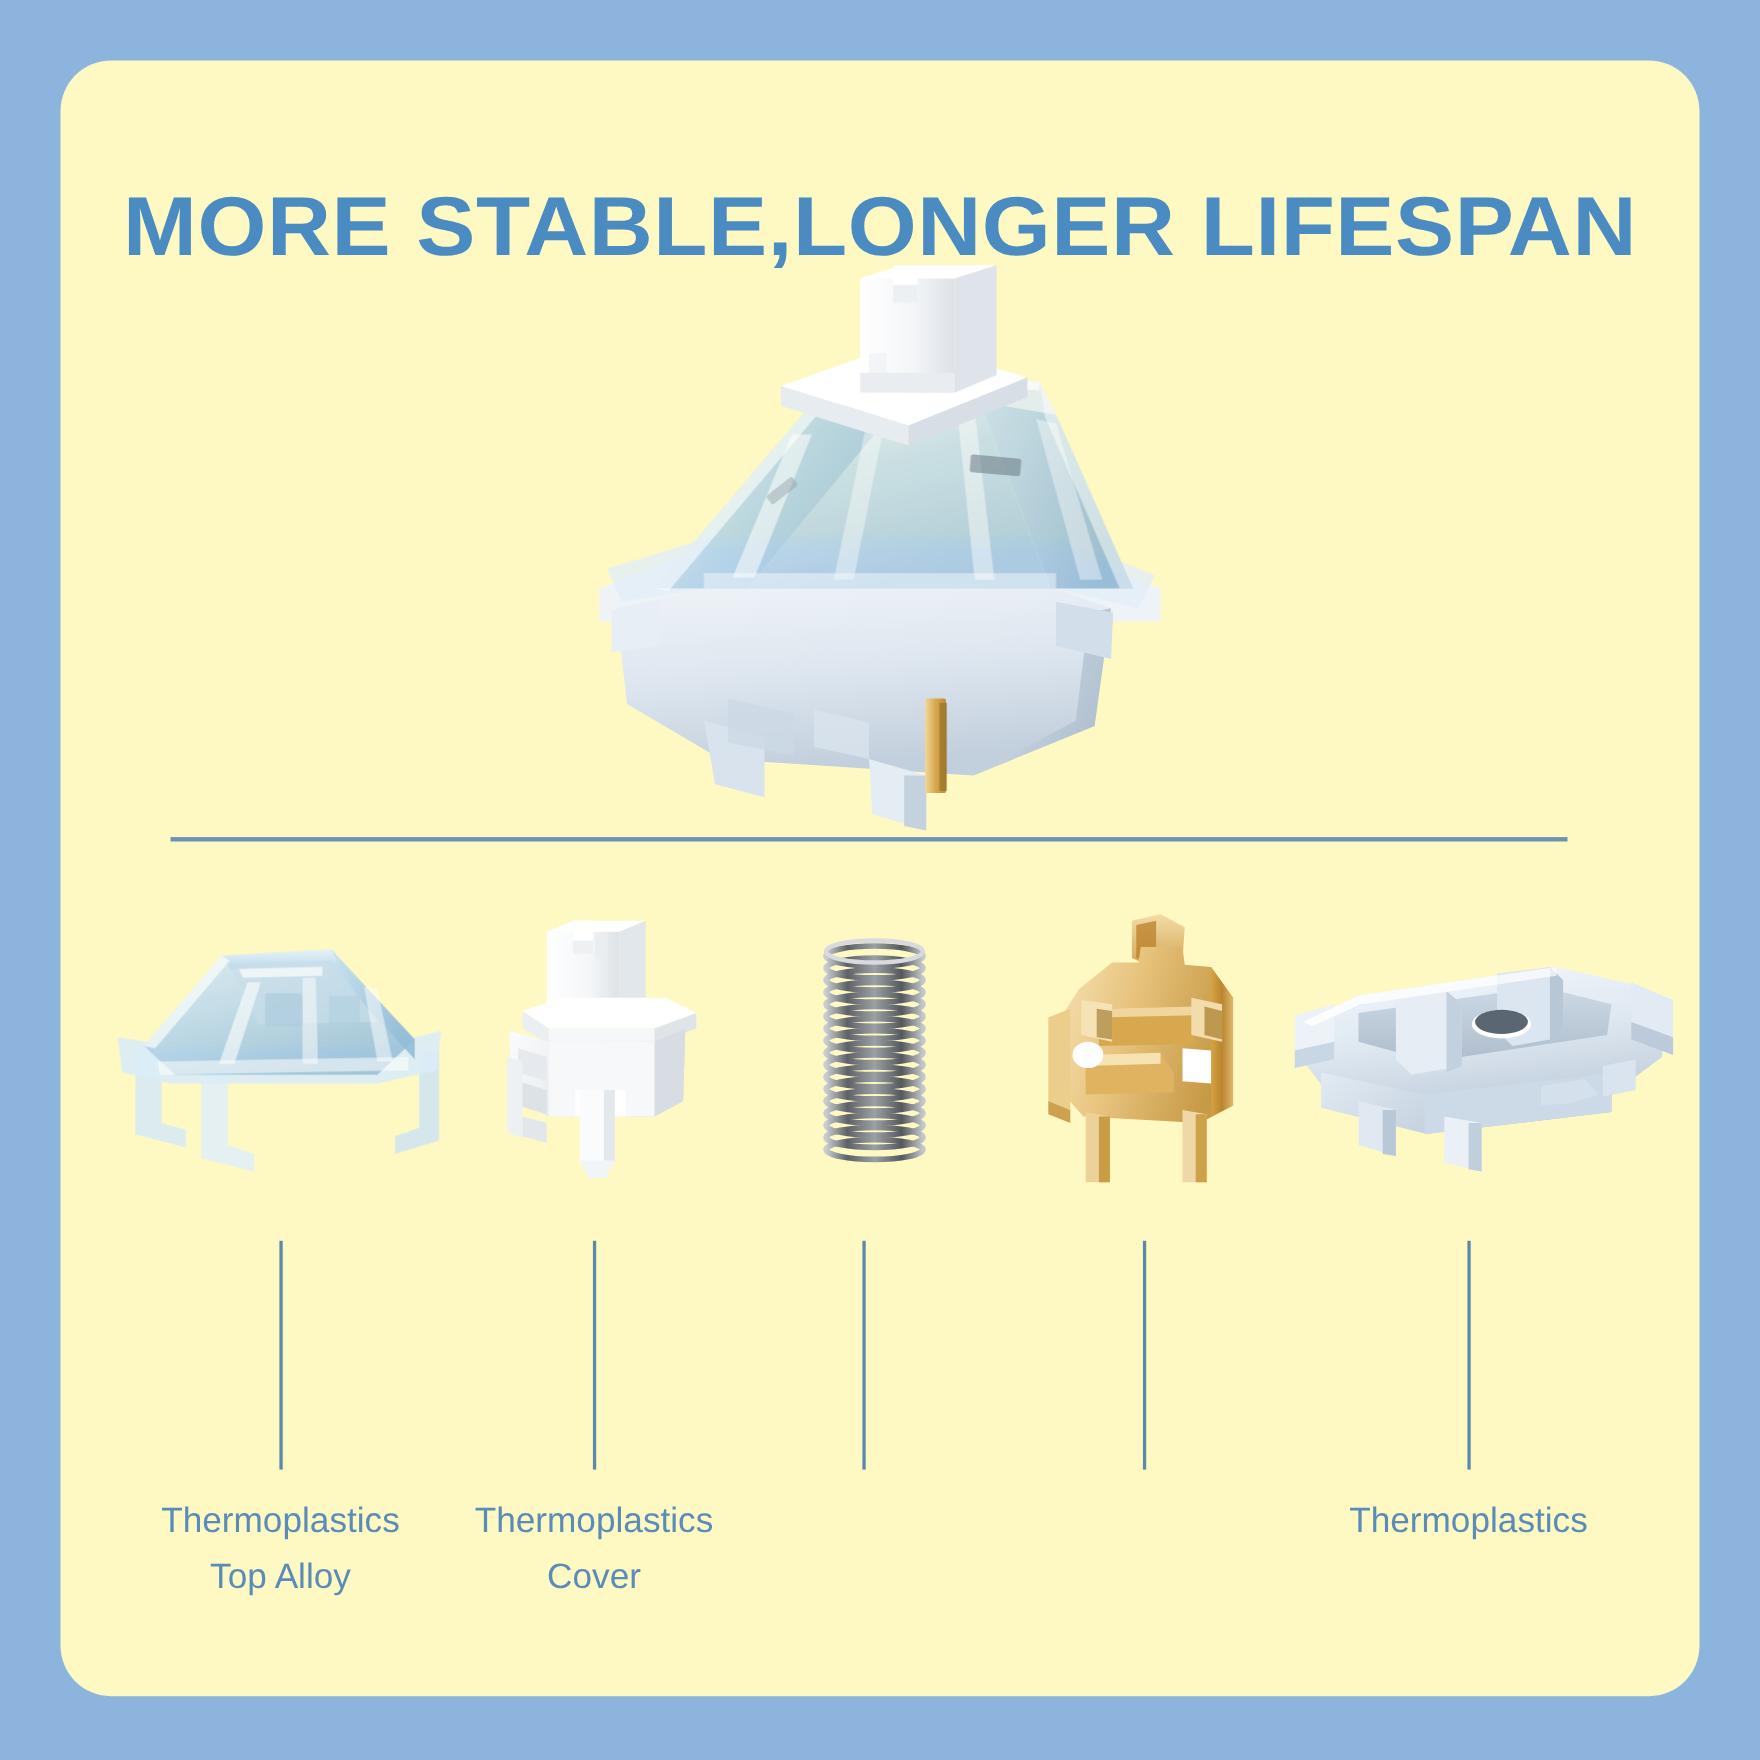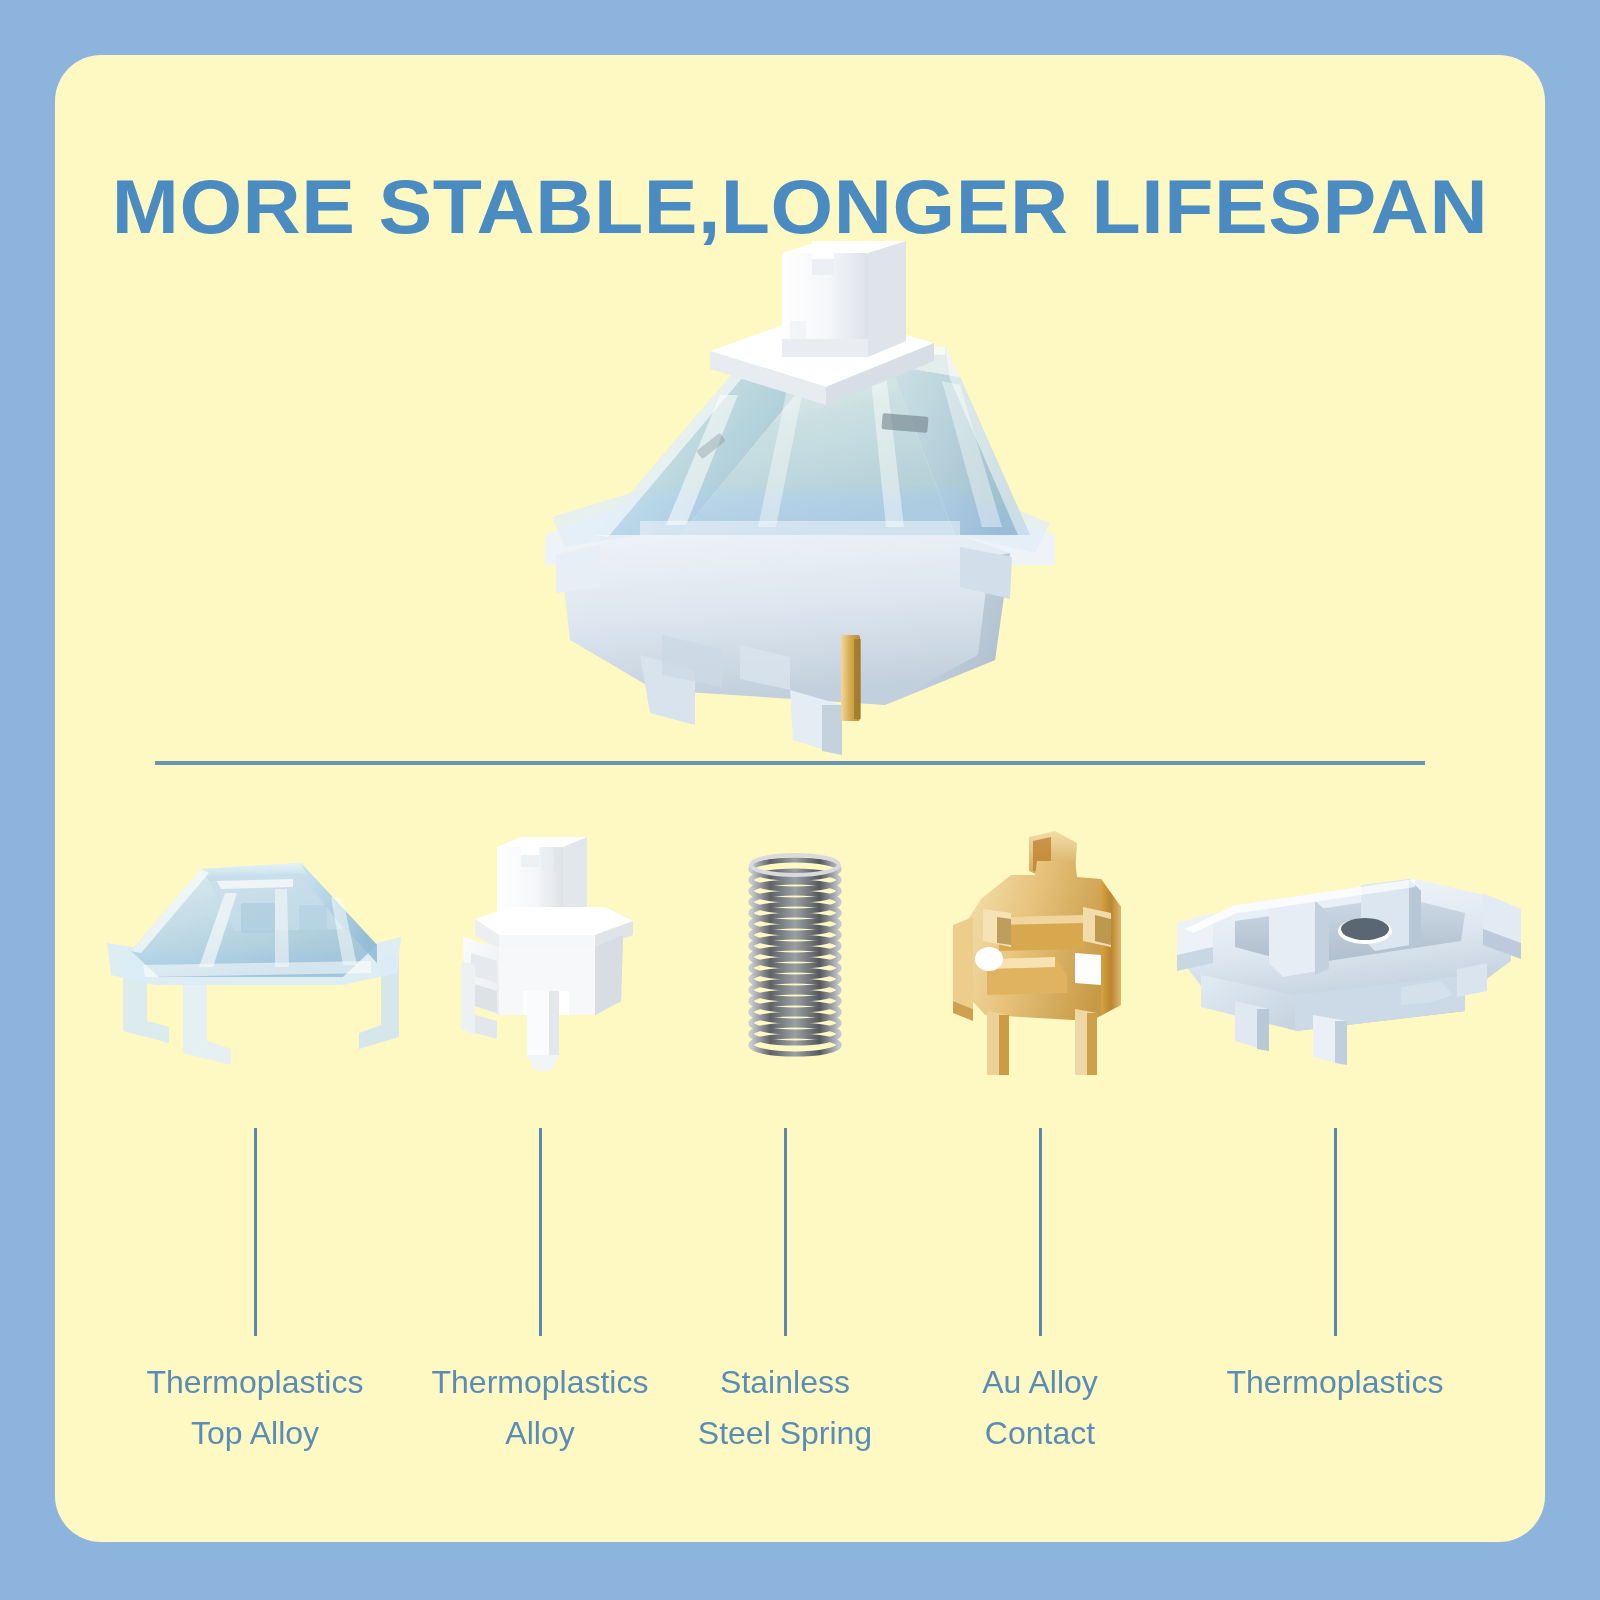--- a/index.html
+++ b/index.html
@@ -478,28 +478,20 @@
     <div class="leader" id="leader-2"></div>
     <div class="leader" id="leader-3"></div>
     <div class="leader" id="leader-4"></div>
 
     <div class="label" id="label-0">
       <span>Thermoplastics</span>
       <span class="l2">Top Alloy</span>
     </div>
     <div class="label" id="label-1">
       <span>Thermoplastics</span>
-      <span class="l2">Alloy</span>
-    </div>
-    <div class="label" id="label-2">
-      <span>Stainless</span>
-      <span class="l2">Steel Spring</span>
-    </div>
-    <div class="label" id="label-3">
-      <span>Au Alloy</span>
-      <span class="l2">Contact</span>
+      <span class="l2">Cover</span>
     </div>
     <div class="label" id="label-4">
       <span>Thermoplastics</span>
     </div>
 
   </div>
 </div>
 
 </body></html>

